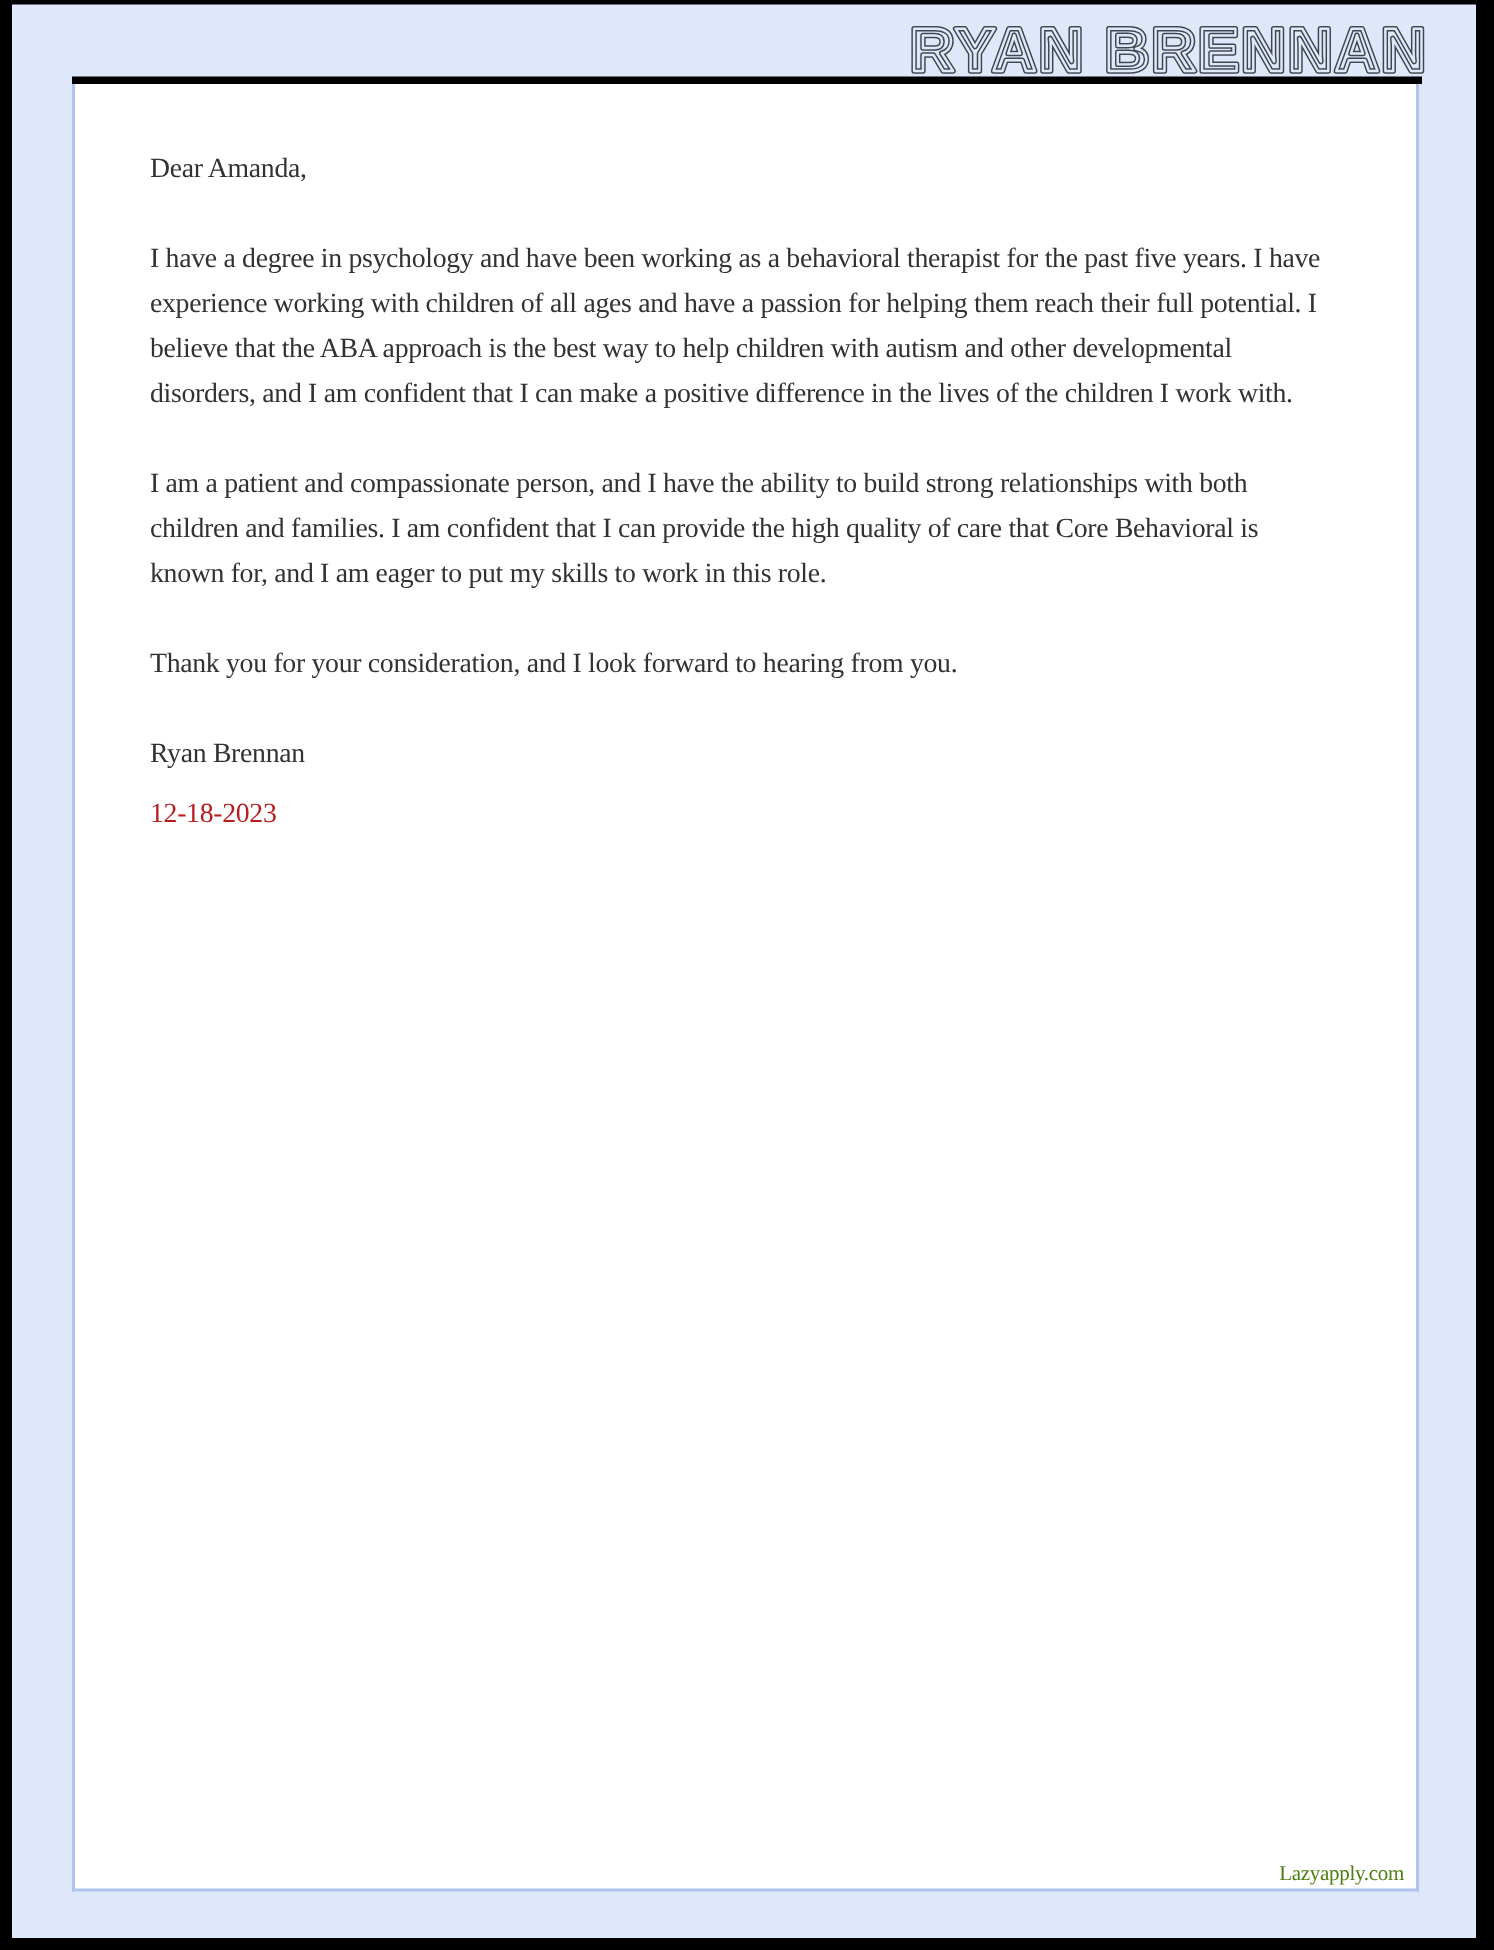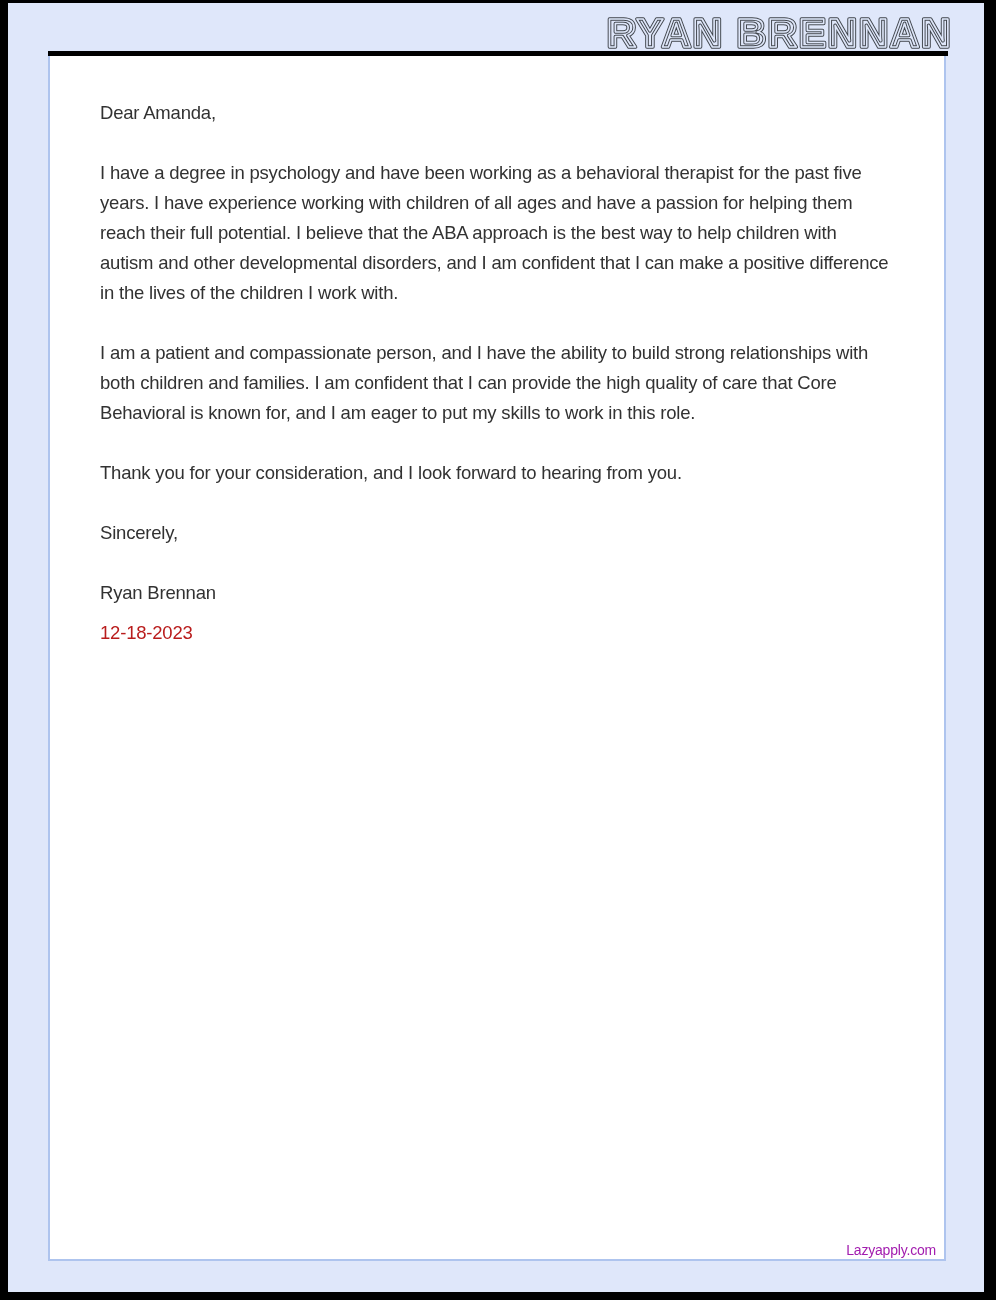--- a/index.html
+++ b/index.html
@@ -61,35 +61,37 @@
 
   .letter-body {
     position: absolute;
     top: 42px;
     left: 50px;
     right: 52px;
     color: #323232;
     font-size: 18.5px;
     line-height: 30px;
     letter-spacing: -0.2px;
+    font-family: Liberation Serif, serif;
   }
   .letter-body p { margin: 0 0 30px 0; }
   .letter-body p.signature { margin-bottom: 10px; }
   .letter-date {
     color: #b91c1c;
     margin: 0;
   }
 
   .brand-watermark {
     position: absolute;
     right: 8px;
     bottom: 1px;
     font-size: 14px;
-    color: #a21caf;
+    color: #4d7c0f;
     letter-spacing: -0.2px;
+    font-family: Liberation Serif, serif;
   }
 </style>
 </head>
 <body>
 
 <div class="letterhead">
   <svg class="title-svg" width="340" height="50" viewBox="0 0 340 50">
     <text class="t-outer" x="338" y="38" text-anchor="end">RYAN BRENNAN</text>
     <text class="t-inner" x="338" y="38" text-anchor="end">RYAN BRENNAN</text>
   </svg>
@@ -102,21 +104,20 @@
   <div class="letter-body">
     <p>Dear Amanda,</p>
 
 
     <p>I have a degree in psychology and have been working as a behavioral therapist for the past five years. I have experience working with children of all ages and have a passion for helping them reach their full potential. I believe that the ABA approach is the best way to help children with autism and other developmental disorders, and I am confident that I can make a positive difference in the lives of the children I work with.</p>
 
     <p>I am a patient and compassionate person, and I have the ability to build strong relationships with both children and families. I am confident that I can provide the high quality of care that Core Behavioral is known for, and I am eager to put my skills to work in this role.</p>
 
     <p>Thank you for your consideration, and I look forward to hearing from you.</p>
 
-    <p>Sincerely,</p>
 
     <p class="signature">Ryan Brennan</p>
 
     <p class="letter-date">12-18-2023</p>
   </div>
 
   <div class="brand-watermark">Lazyapply.com</div>
 </div>
 
 </body></html>

